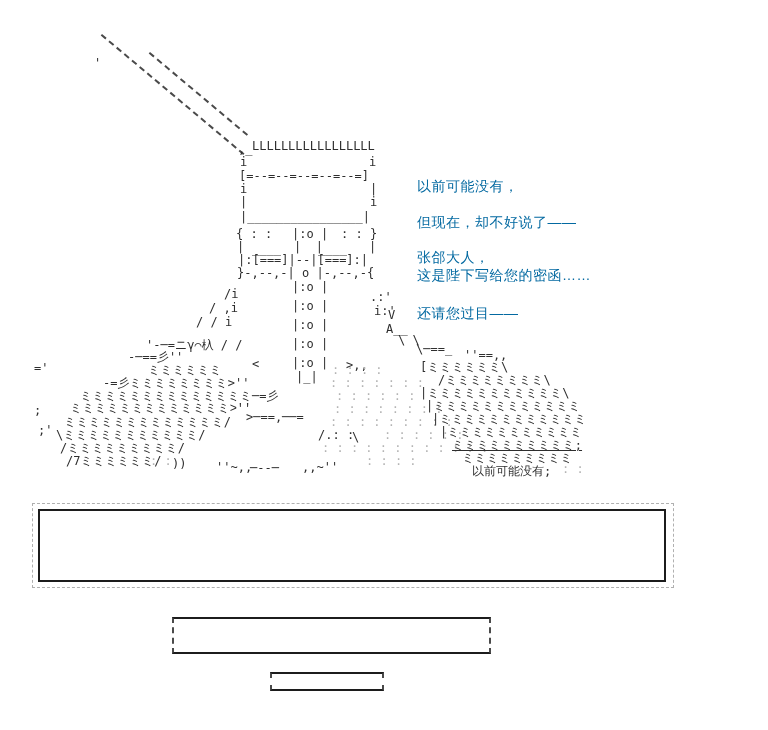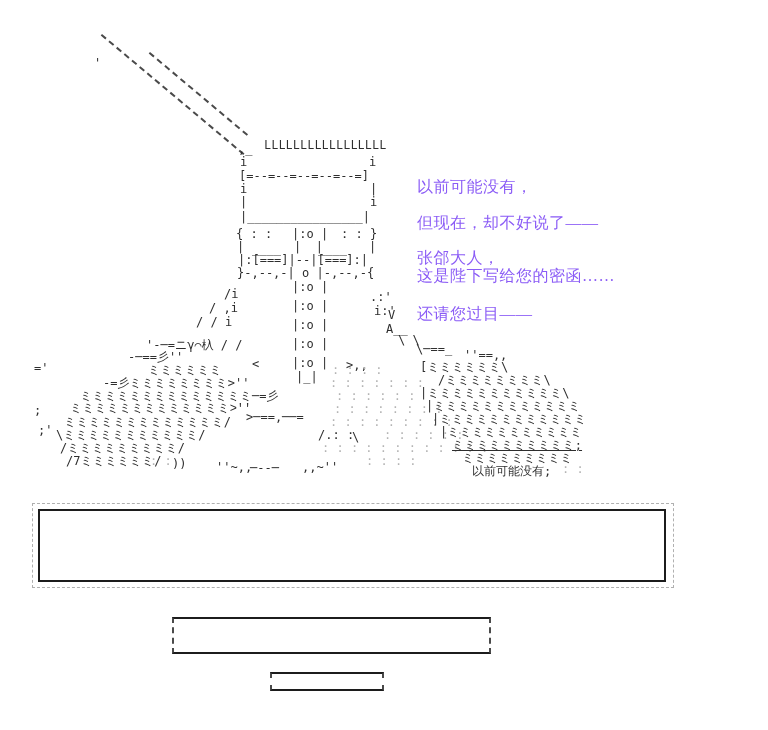--- a/index.html
+++ b/index.html
@@ -6,43 +6,43 @@
   .canvas{position:relative;width:768px;height:730px;background:#ffffff;overflow:hidden;
           font-family:"DejaVu Sans Mono",monospace;}
   
   .aa{position:absolute;font-family:"DejaVu Sans Mono",monospace;font-size:12px;
       line-height:12px;white-space:pre;color:#2e2e2e;letter-spacing:0;}
   .aa.lt{color:#b4b4b4;}
   
   .spear{position:absolute;height:0;border-top:2px dashed #4a4a4a;
          transform-origin:0 0;transform:rotate(40deg);}
   
-  .dlg{position:absolute;font-family:Liberation Serif, serif;font-size:16px;
-       line-height:15px;color:#8b5cf6;letter-spacing:0.5px;white-space:pre;}
+  .dlg{position:absolute;font-family:Liberation Sans, sans-serif;font-size:14px;
+       line-height:15px;color:#0369a1;letter-spacing:0.5px;white-space:pre;}
   
   .frame-outer{position:absolute;border:1px dashed #b0b0b0;box-sizing:border-box;}
   .frame-solid{position:absolute;border:2px solid #1c1c1c;box-sizing:border-box;background:#ffffff;}
   .frame-mixed{position:absolute;box-sizing:border-box;background:#ffffff;
                border-top:2px solid #1c1c1c;border-bottom:2px solid #1c1c1c;
                border-left:2px dashed #4a4a4a;border-right:2px dashed #4a4a4a;}
 </style>
 </head>
 <body>
 
 <div class="canvas">
 
   <div>
     <div class="spear" style="left:102px;top:34px;width:186px;"></div>
     <div class="spear" style="left:150px;top:52px;width:128px;"></div>
   </div>
 
   <div id="aa-layer">
       <div class="aa" style="left: 94px; top: 57px;">'</div>
       <div class="aa" style="left: 238px; top: 143px;">,_</div>
-      <div class="aa" style="left: 264px; top: 140px; font-family: Liberation Mono, monospace;">LLLLLLLLLLLLLLLLL</div>
+      <div class="aa" style="left: 252px; top: 140px;">LLLLLLLLLLLLLLLLL</div>
       <div class="aa" style="left: 240px; top: 156px;">i</div>
       <div class="aa" style="left: 369px; top: 156px;">i</div>
       <div class="aa" style="left: 239px; top: 170px;">[=--=--=--=--=--=]</div>
       <div class="aa" style="left: 240px; top: 183px;">i</div>
       <div class="aa" style="left: 370px; top: 183px;">|</div>
       <div class="aa" style="left: 240px; top: 196px;">|</div>
       <div class="aa" style="left: 370px; top: 196px;">i</div>
       <div class="aa" style="left: 240px; top: 211px;">|________________|</div>
       <div class="aa" style="left: 236px; top: 228px;">{ : :</div>
       <div class="aa" style="left: 292px; top: 228px;">|:o |</div>

